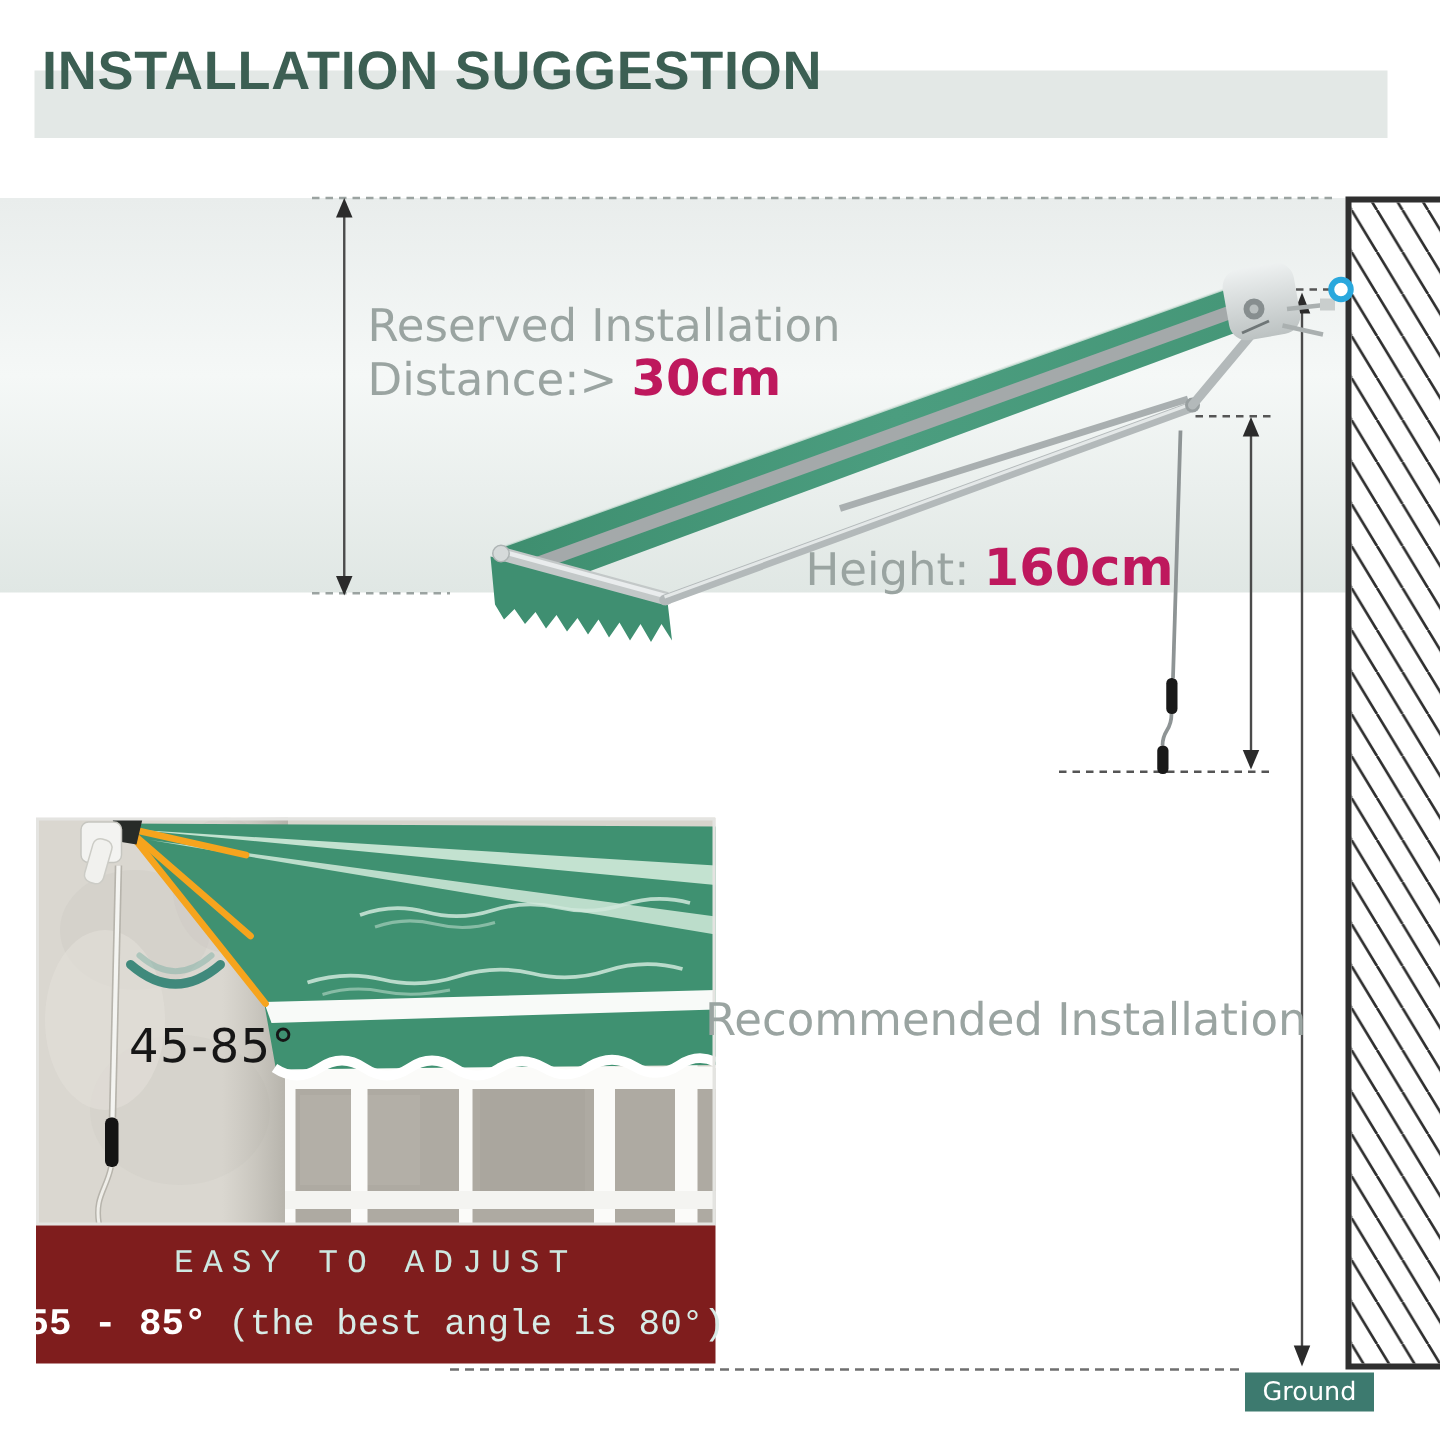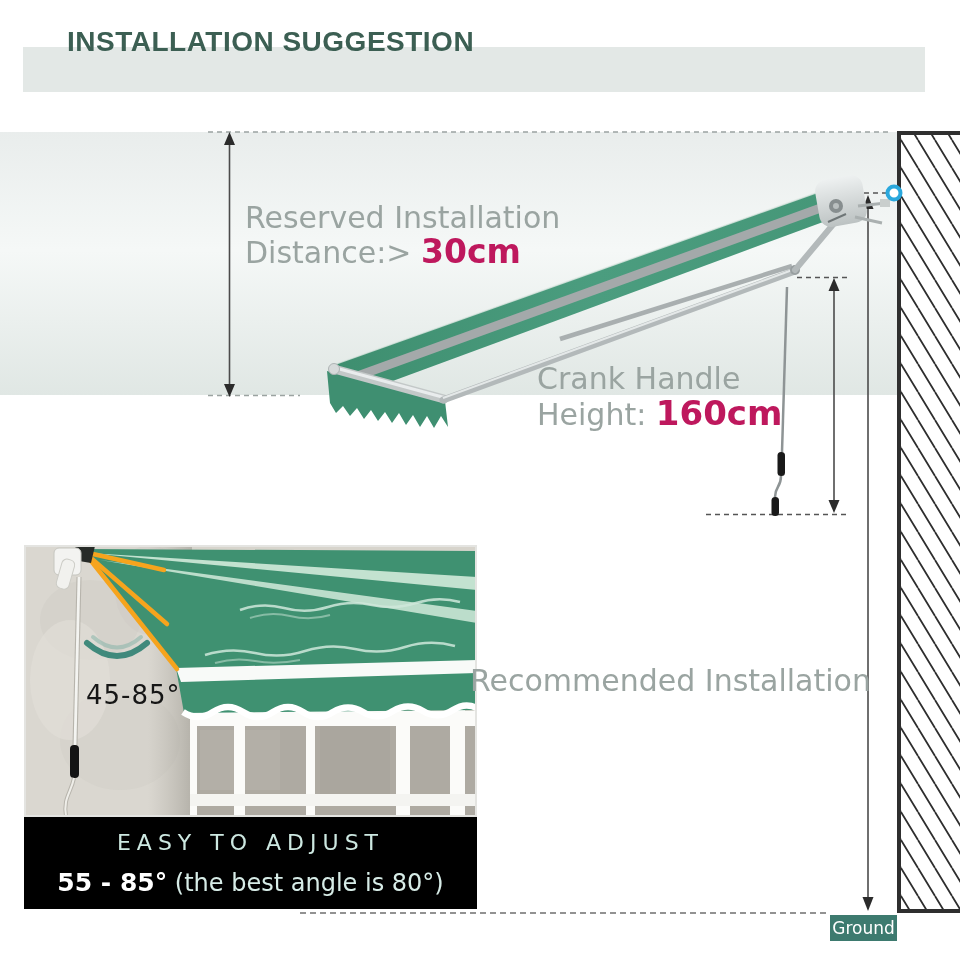--- a/index.html
+++ b/index.html
@@ -4,40 +4,40 @@
 <style>
   html,body{margin:0;padding:0;}
   body{
     width:960px;height:960px;position:relative;overflow:hidden;
     background:#ffffff;font-family:"DejaVu Sans",sans-serif;
   }
   .abs{position:absolute;}
   #title-band{left:23px;top:47px;width:902px;height:45px;background:#e3e8e6;}
   #page-title{
     left:28px;top:26px;font-family:"Liberation Sans","DejaVu Sans",sans-serif;
-    font-weight:bold;font-size:28px;letter-spacing:.5px;color:#3c5f53;white-space:nowrap;margin-left:39px;
+    font-weight:bold;font-size:36px;letter-spacing:.5px;color:#3c5f53;white-space:nowrap;
   }
   #mid-band{
     left:0;top:132px;width:897px;height:263px;
     background:linear-gradient(180deg,#e9edec 0%,#f5f8f7 45%,#e0e7e4 100%);
   }
   #scene{left:0;top:0;width:960px;height:960px;}
   .measure-text{color:#9aa4a1;font-size:30px;line-height:34px;white-space:nowrap;}
   .measure-value{color:#be185d;font-weight:bold;font-size:33px;}
   #reserved-label{left:245px;top:201px;}
   #crank-label{left:537px;top:362px;}
   #height-label{left:470px;top:664px;width:392px;text-align:left;}
-  #angle-label{left:86px;top:680px;font-size:26px;color:#161616;letter-spacing:1px;white-space:nowrap;}
+  #angle-label{left:86px;top:680px;font-size:31px;color:#161616;letter-spacing:1px;white-space:nowrap;}
   #ground-label{
-    left:830px;top:915px;width:67px;height:26px;background:#3d7a6f;color:#ffffff;
+    left:830px;top:915px;width:86px;height:26px;background:#3d7a6f;color:#ffffff;
     font-size:17px;display:flex;align-items:center;justify-content:center;
   }
   #caption-box{
-    left:24px;top:817px;width:453px;height:92px;background:#000000;
-    display:flex;flex-direction:column;align-items:center;justify-content:center;gap:13px;
+    left:24px;top:817px;width:453px;height:92px;background:#7f1d1d;
+    display:flex;flex-direction:column;align-items:center;justify-content:center;gap:13px;font-family:Liberation Mono, monospace;
   }
   #caption-heading{color:#cde8e1;font-size:22px;letter-spacing:6px;white-space:nowrap;}
   #caption-line1{color:#dcefea;font-size:24px;white-space:nowrap;}
   #caption-line2{color:#d7ece7;font-size:24px;white-space:nowrap;}
   #caption-line2 .bold{color:#ffffff;font-weight:bold;font-size:25px;}
 </style>
 </head>
 <body>
 
 <div class="abs" id="title-band"></div>
@@ -187,21 +187,20 @@
 </svg>
 
 <div class="abs" id="page-title">INSTALLATION SUGGESTION</div>
 
 <div class="abs measure-text" id="reserved-label">
   <div>Reserved Installation</div>
   <div><span>Distance:&gt; </span><span class="measure-value">30cm</span></div>
 </div>
 
 <div class="abs measure-text" id="crank-label">
-  <div>Crank Handle</div>
   <div><span>Height: </span><span class="measure-value" style="font-size:34px">160cm</span></div>
 </div>
 
 <div class="abs measure-text" id="height-label">
   <div>Recommended Installation</div>
 </div>
 
 <div class="abs" id="angle-label">45-85°</div>
 
 <div class="abs" id="ground-label">Ground</div>

